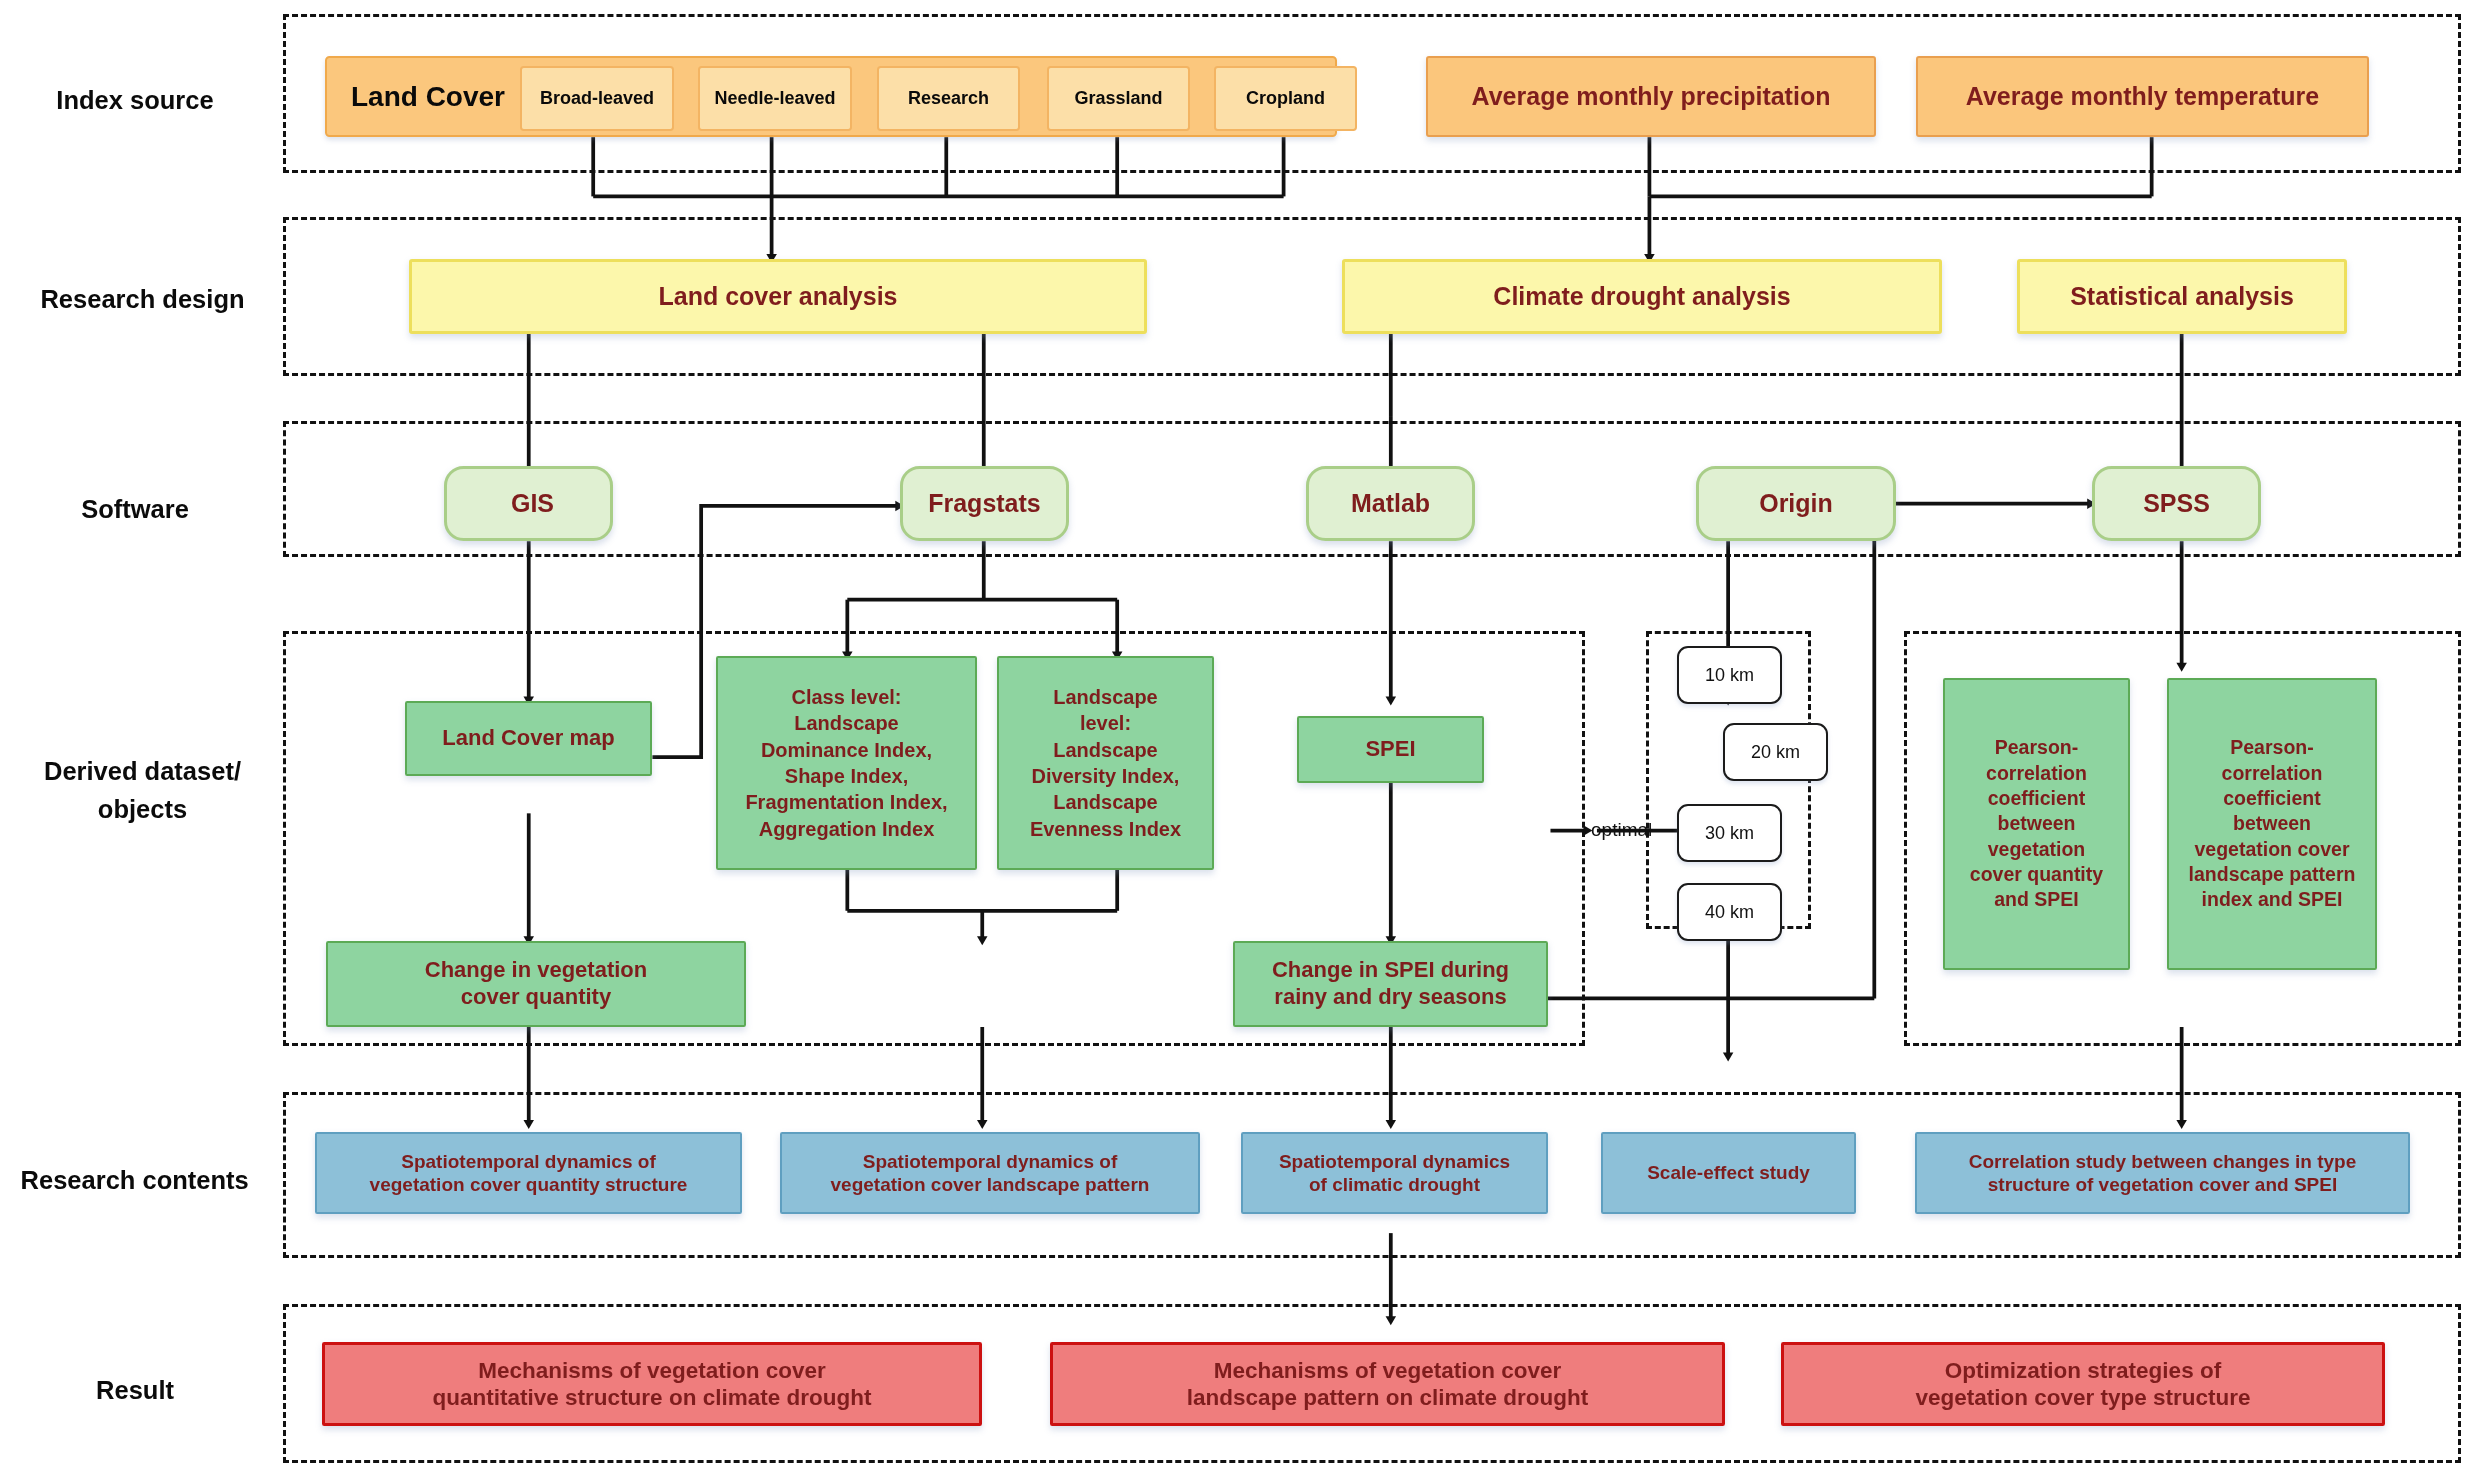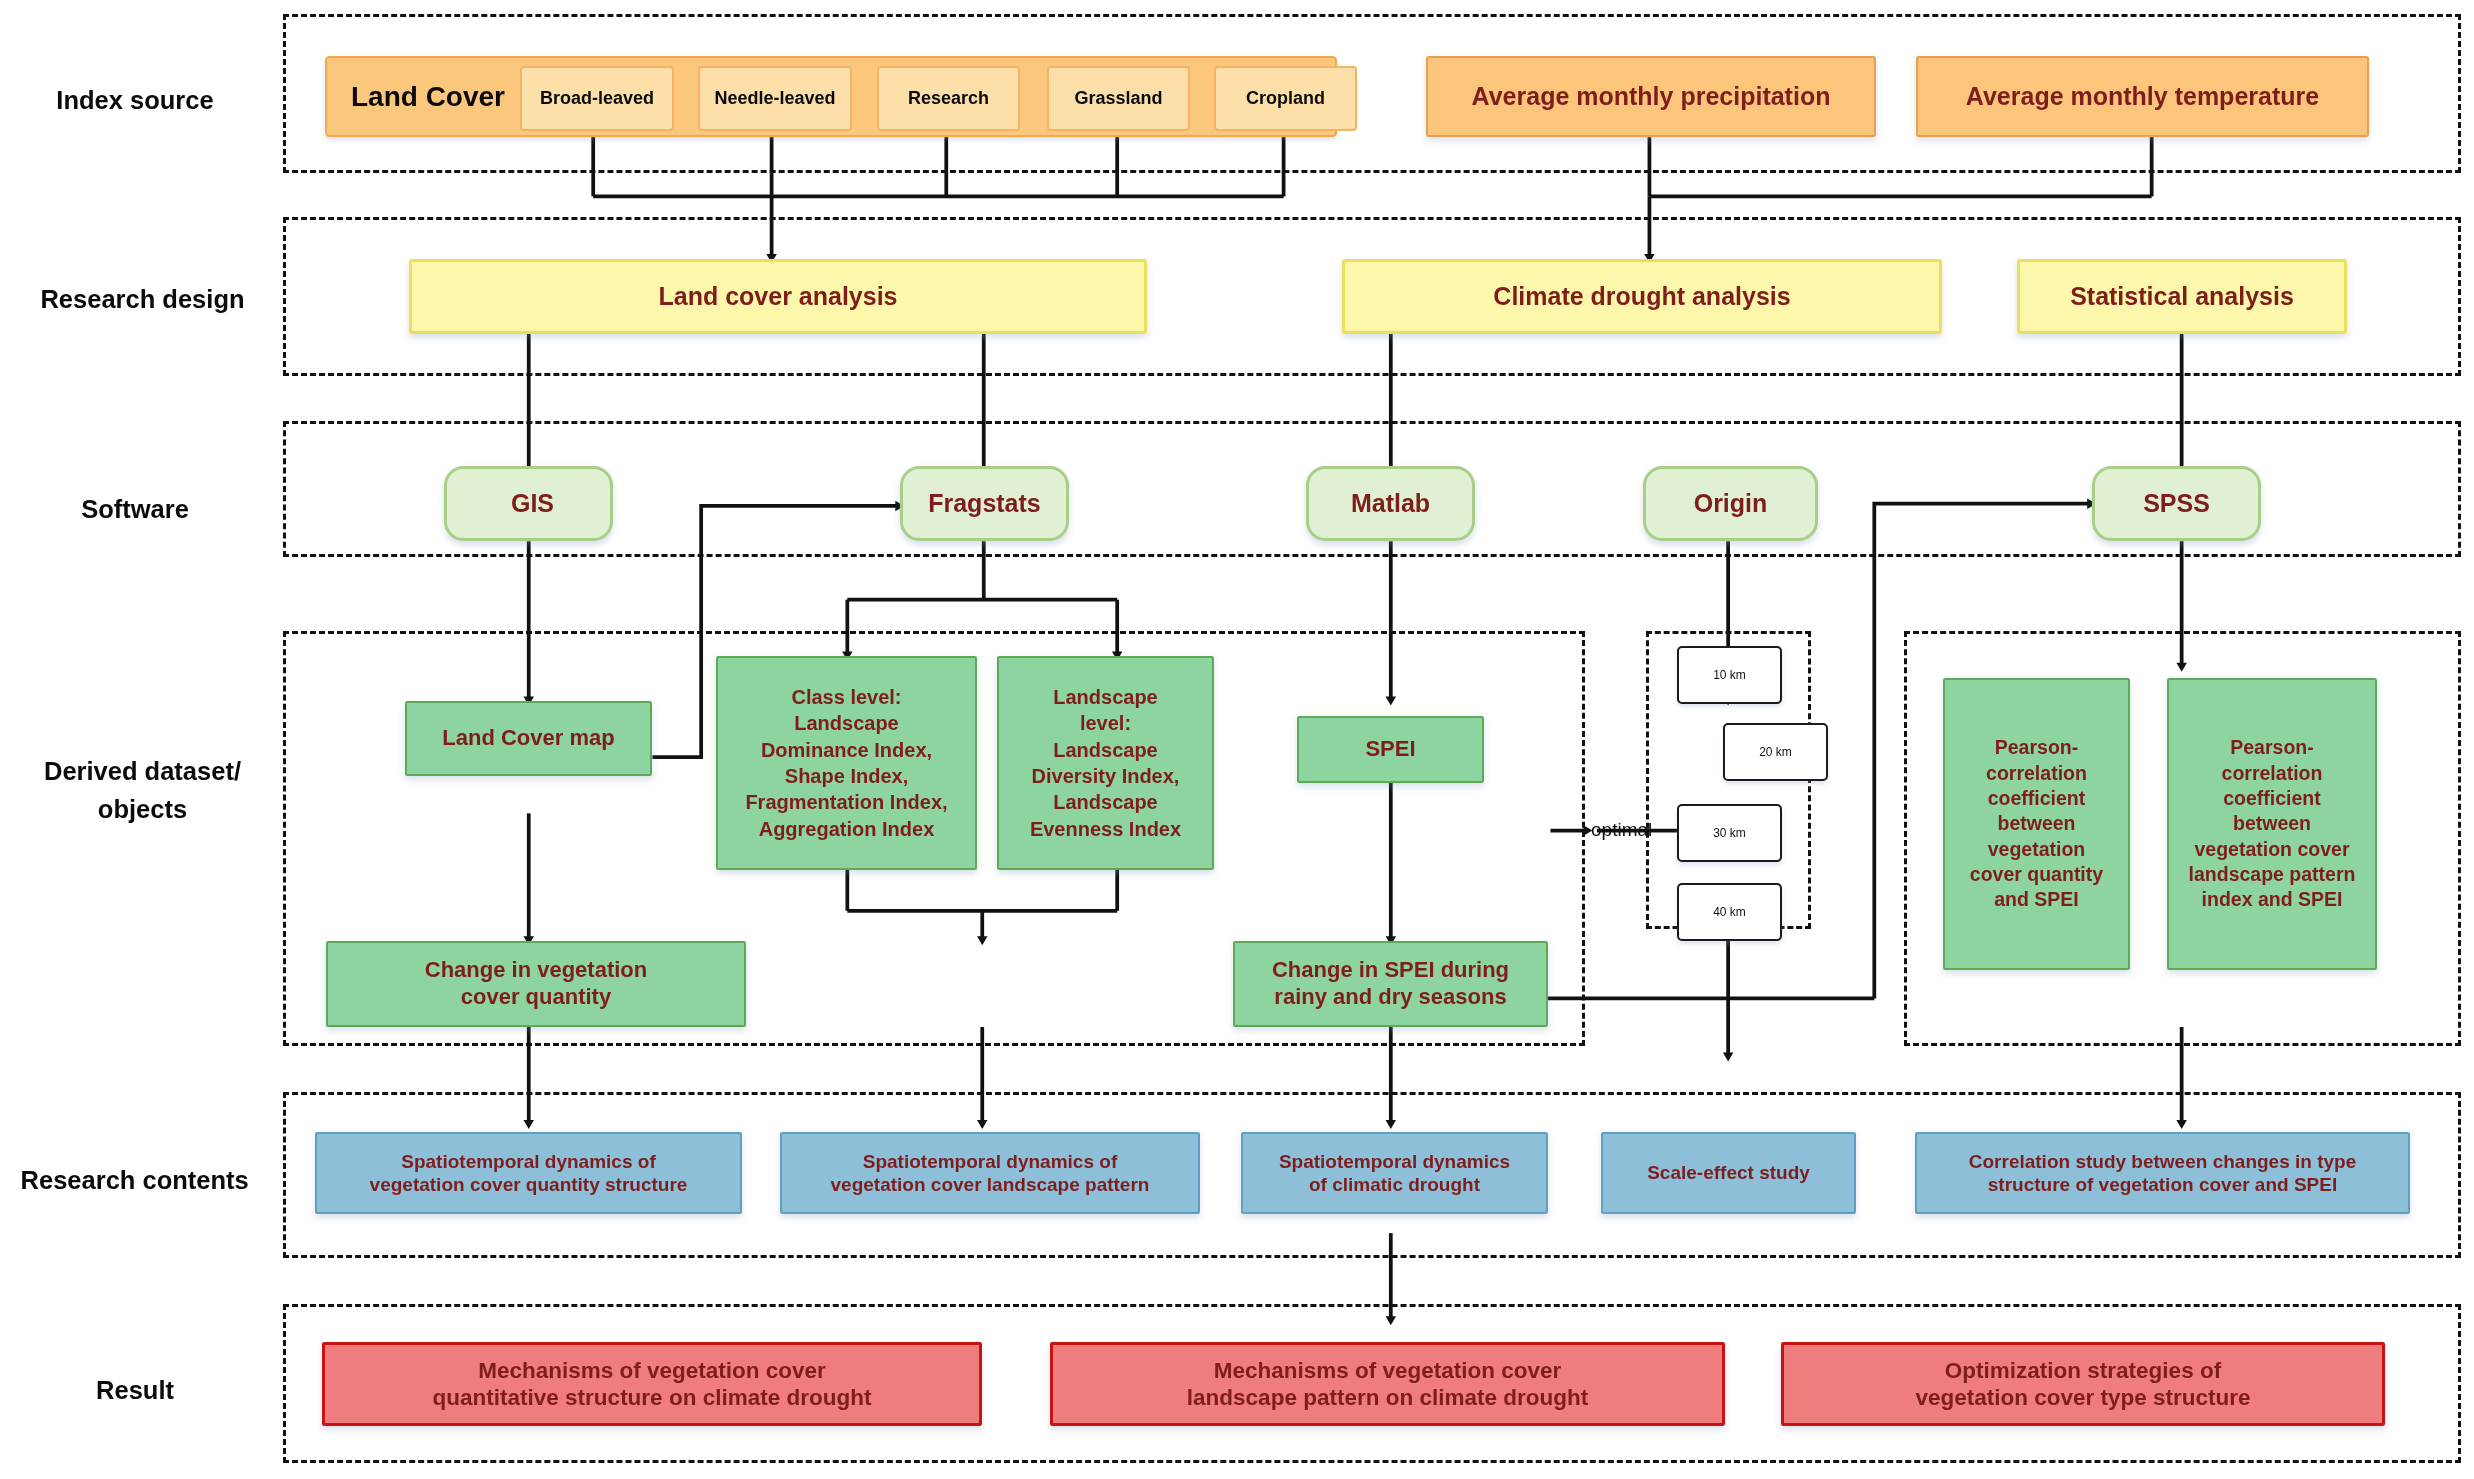--- a/index.html
+++ b/index.html
@@ -34,22 +34,22 @@
   
   .soft{background:#e0f0d2;border:3px solid #a9ce88;border-radius:19.5px;font-size:25px;
         box-shadow:0 3.7px 6.7px rgba(130,150,190,.30);}
 
   
   .green{background:#8ed4a0;border:2.2px solid #5caa56;border-radius:2.2px;font-size:22px;
          box-shadow:0 3.7px 6px rgba(130,150,190,.28);}
   .green.multi{font-size:19.5px;line-height:1.30;padding:4.5px 4.5px;}
   .green.classlv{font-size:20px;line-height:1.32;}
 
-  .kmbox{position:absolute;background:#ffffff;border:2.2px solid #1b1b1b;border-radius:5px;
-         display:flex;align-items:center;justify-content:center;font-size:12px;font-weight:400;
+  .kmbox{position:absolute;background:#ffffff;border:2.2px solid #1b1b1b;border-radius:11px;
+         display:flex;align-items:center;justify-content:center;font-size:18px;font-weight:400;
          color:#111;box-shadow:0 3px 4.5px rgba(140,160,200,.28);}
   .optimal{position:absolute;font-size:19px;color:#111;font-weight:400;white-space:nowrap;}
 
   
   .blue{background:#8dc0d8;border:2.2px solid #5f9fc0;border-radius:2.2px;font-size:19px;
         box-shadow:0 3.7px 6px rgba(130,150,190,.28);}
 
   
   .red{background:#ef7d7d;border:3.7px solid #cc1111;border-radius:2.2px;font-size:22.5px;
        box-shadow:0 3.7px 6px rgba(130,150,190,.28);}
@@ -161,21 +161,21 @@
   <div class="node orange" style="left:1426px;top:56px;width:450px;height:81px;">Average monthly precipitation</div>
   <div class="node orange" style="left:1916px;top:56px;width:453px;height:81px;">Average monthly temperature</div>
 
   <div class="node yellow" style="left:409px;top:259px;width:738px;height:75px;">Land cover analysis</div>
   <div class="node yellow" style="left:1342px;top:259px;width:600px;height:75px;">Climate drought analysis</div>
   <div class="node yellow" style="left:2017px;top:259px;width:330px;height:75px;">Statistical analysis</div>
 
   <div class="node soft" style="left:444px;top:466px;width:169px;height:75px;padding-left:8px;">GIS</div>
   <div class="node soft" style="left:900px;top:466px;width:169px;height:75px;">Fragstats</div>
   <div class="node soft" style="left:1306px;top:466px;width:169px;height:75px;">Matlab</div>
-  <div class="node soft" style="left:1643px;top:466px;width:175px;height:75px;">Origin</div>
+  <div class="node soft" style="left:1696px;top:466px;width:200px;height:75px;">Origin</div>
   <div class="node soft" style="left:2092px;top:466px;width:169px;height:75px;">SPSS</div>
 
   <div class="node green" style="left:405px;top:701px;width:247px;height:75px;">Land Cover map</div>
 
   <div class="node green classlv" style="left:716px;top:656px;width:261px;height:214px;white-space:pre-line;">Class level:
 Landscape
 Dominance Index,
 Shape Index,
 Fragmentation Index,
 Aggregation Index</div>

